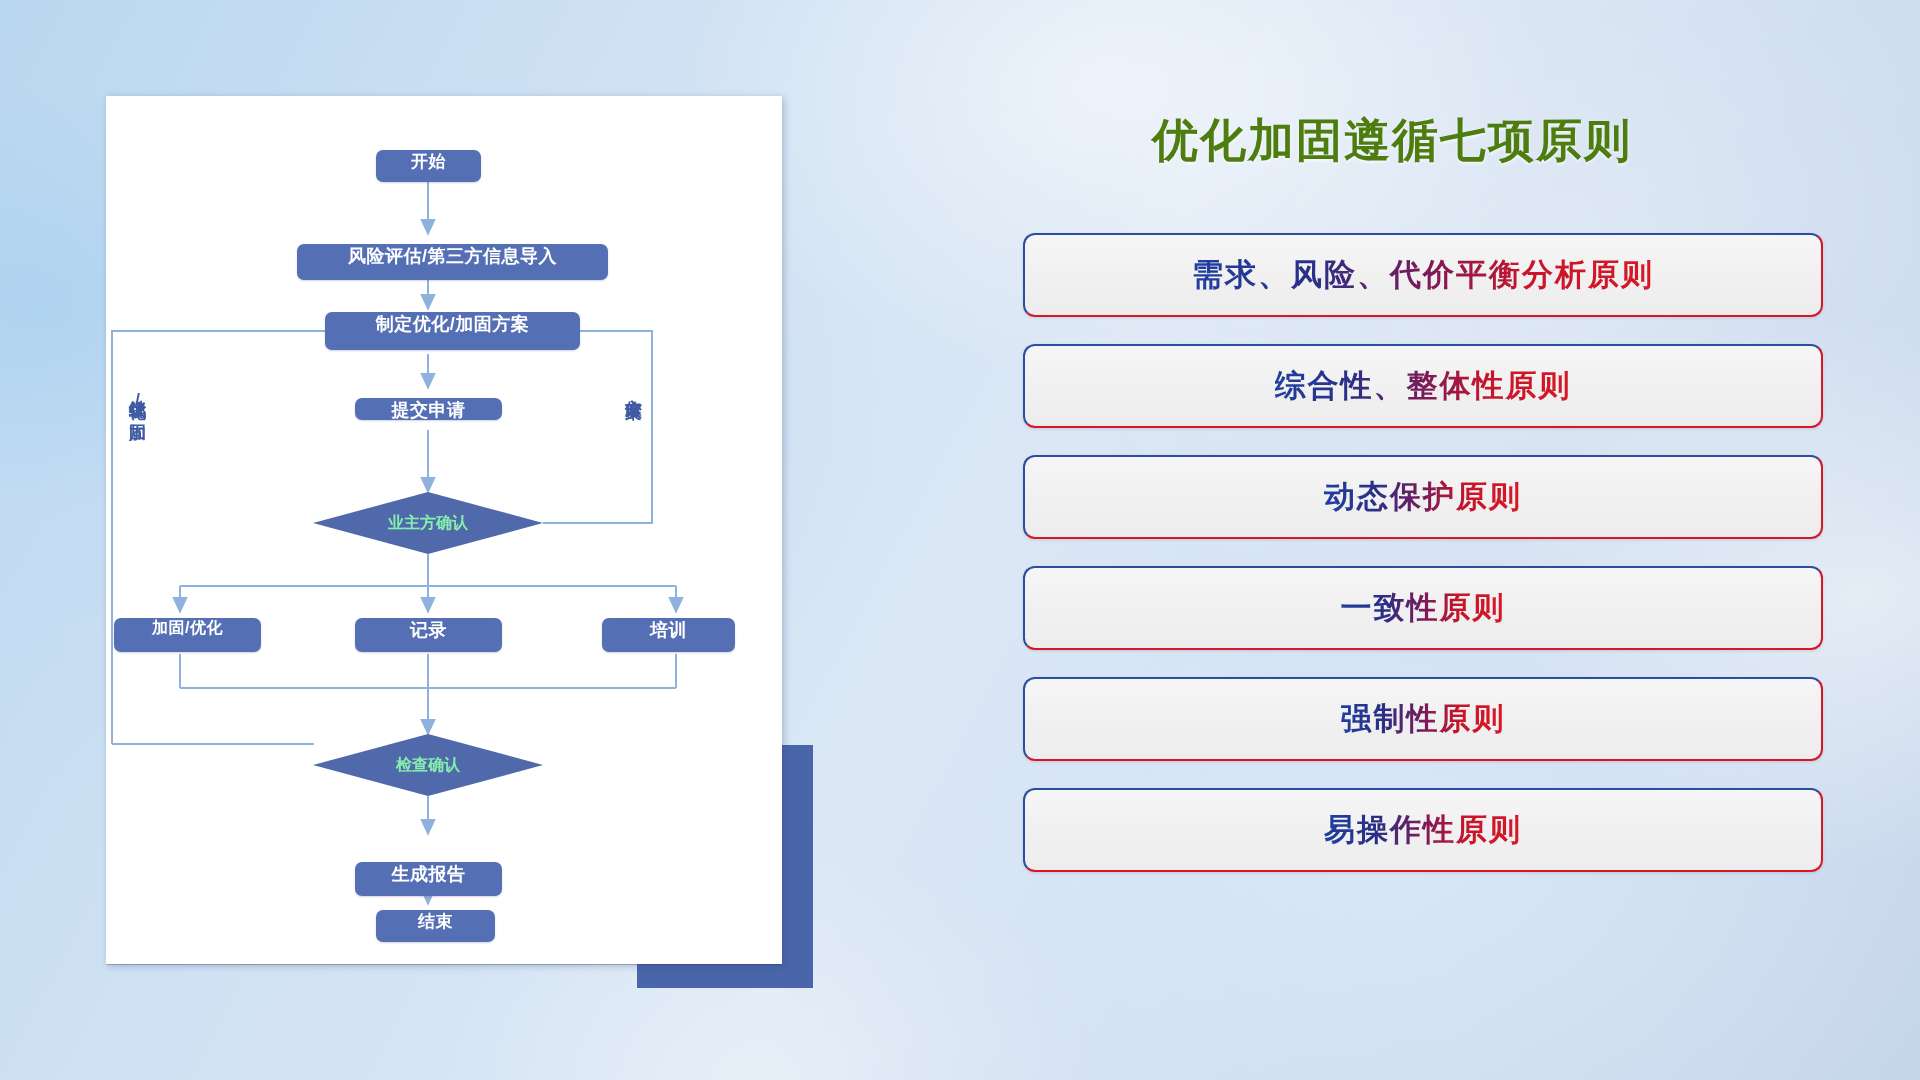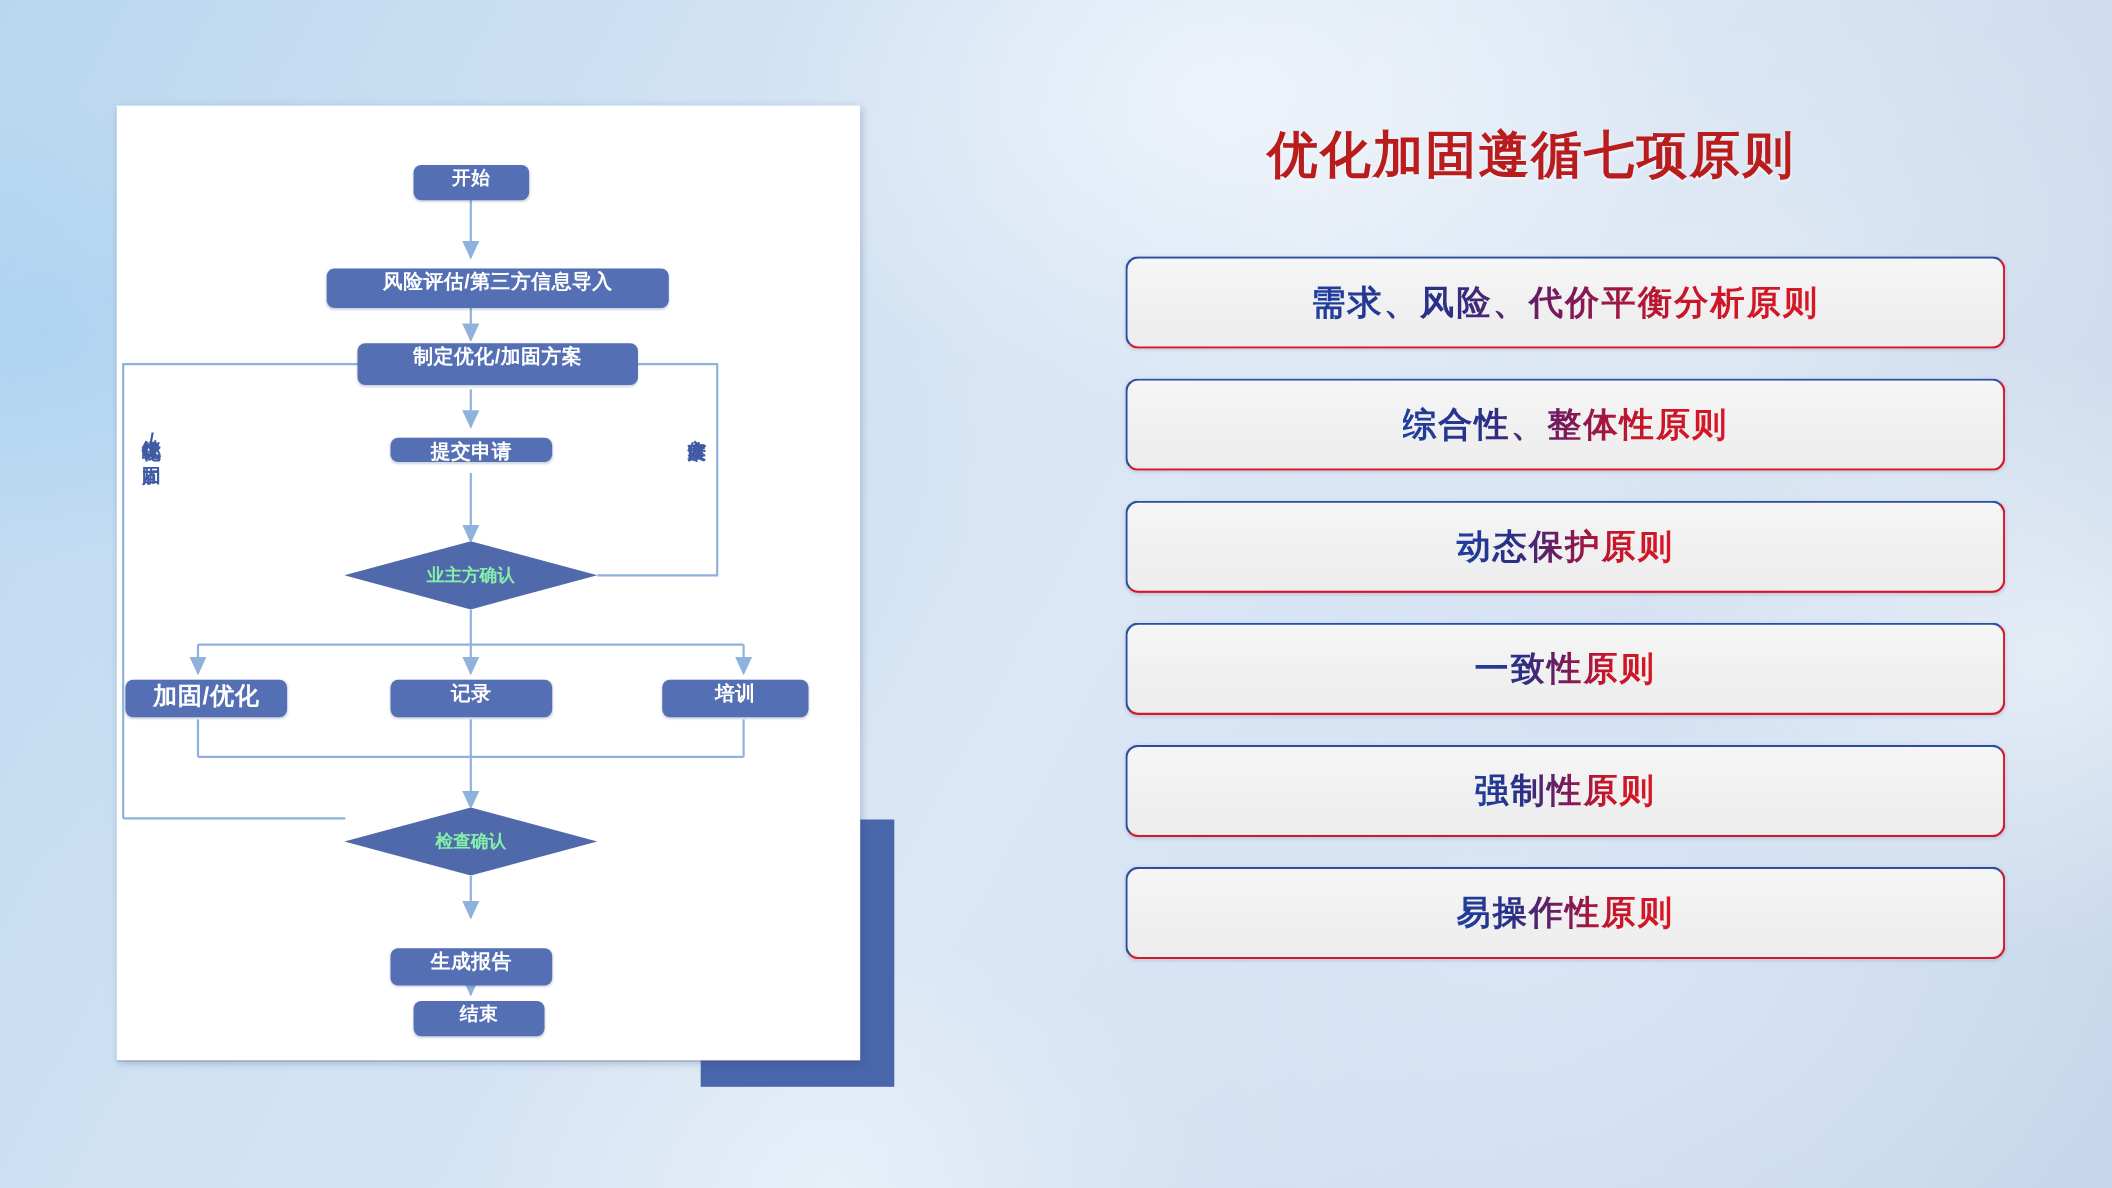--- a/index.html
+++ b/index.html
@@ -78,21 +78,21 @@
     letter-spacing:1px;
     writing-mode:vertical-rl;
     text-orientation:upright;
     white-space:nowrap;
   }
 
   
   #right-title{
     position:absolute; left:1152px; top:110px;
     font-size:46px; font-weight:bold;
-    color:#b91c1c;
+    color:#4d7c0f;
     letter-spacing:2px;
     text-shadow:0 2px 3px rgba(255,255,255,.65);
     white-space:nowrap;
   }
   #cards{
     position:absolute; left:1023px; top:233px; width:800px;
   }
   .pcard{
     position:relative;
     height:84px;
@@ -183,21 +183,21 @@
     </div>
 
     <div class="node" style="left:249px;top:302px;width:147px;height:22px;font-size:18px;">
       <span>提交申请</span>
     </div>
 
     <div class="diamond" style="left:207px;top:396px;width:230px;height:62px;font-size:16px;">
       <span>业主方确认</span>
     </div>
 
-    <div class="node" style="left:8px;top:522px;width:147px;height:34px;font-size:22px;">
+    <div class="node" style="left:8px;top:522px;width:147px;height:34px;font-size:16px;">
       <span>加固/优化</span>
     </div>
 
     <div class="node" style="left:249px;top:522px;width:147px;height:34px;font-size:18px;">
       <span>记录</span>
     </div>
 
     <div class="node" style="left:496px;top:522px;width:133px;height:34px;font-size:18px;">
       <span>培训</span>
     </div>

